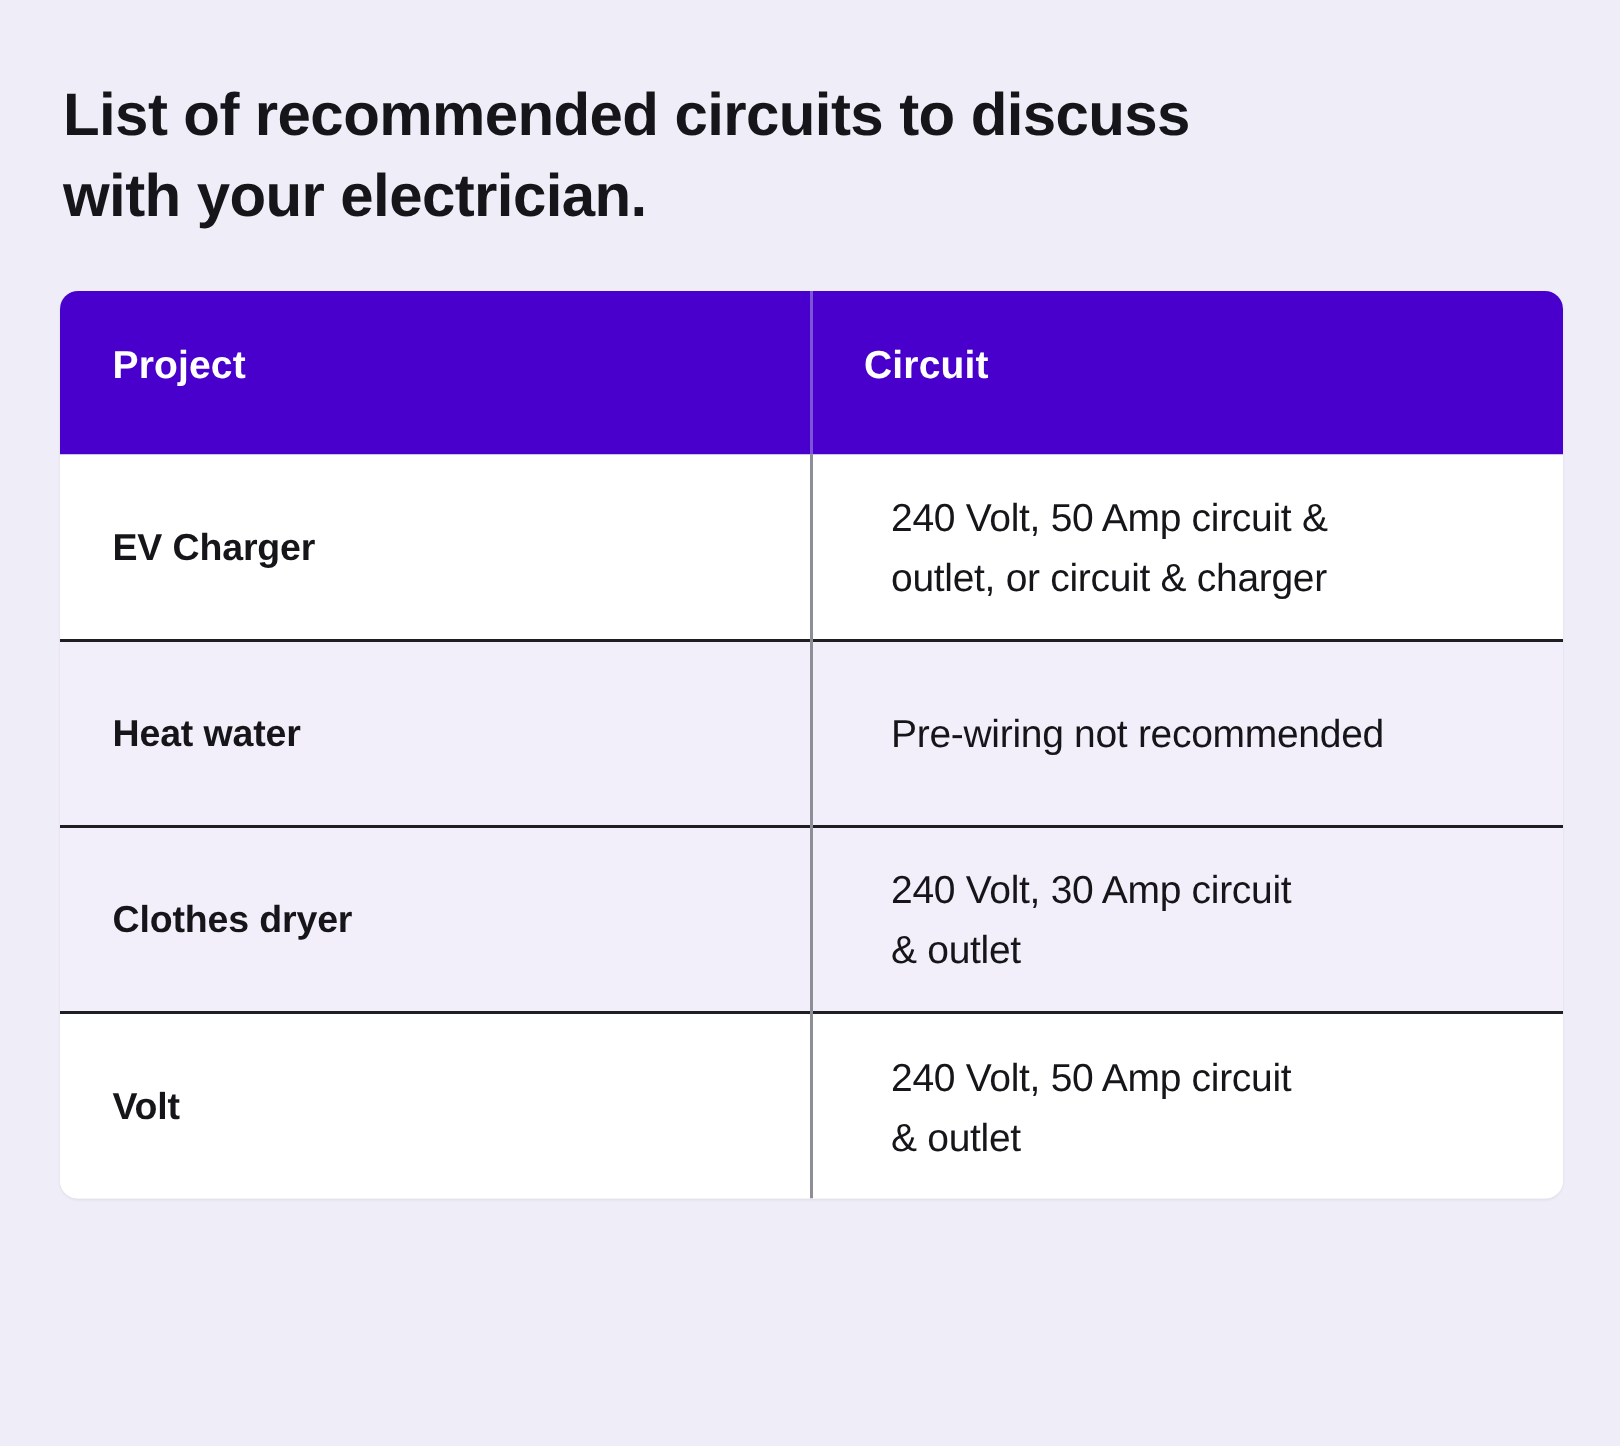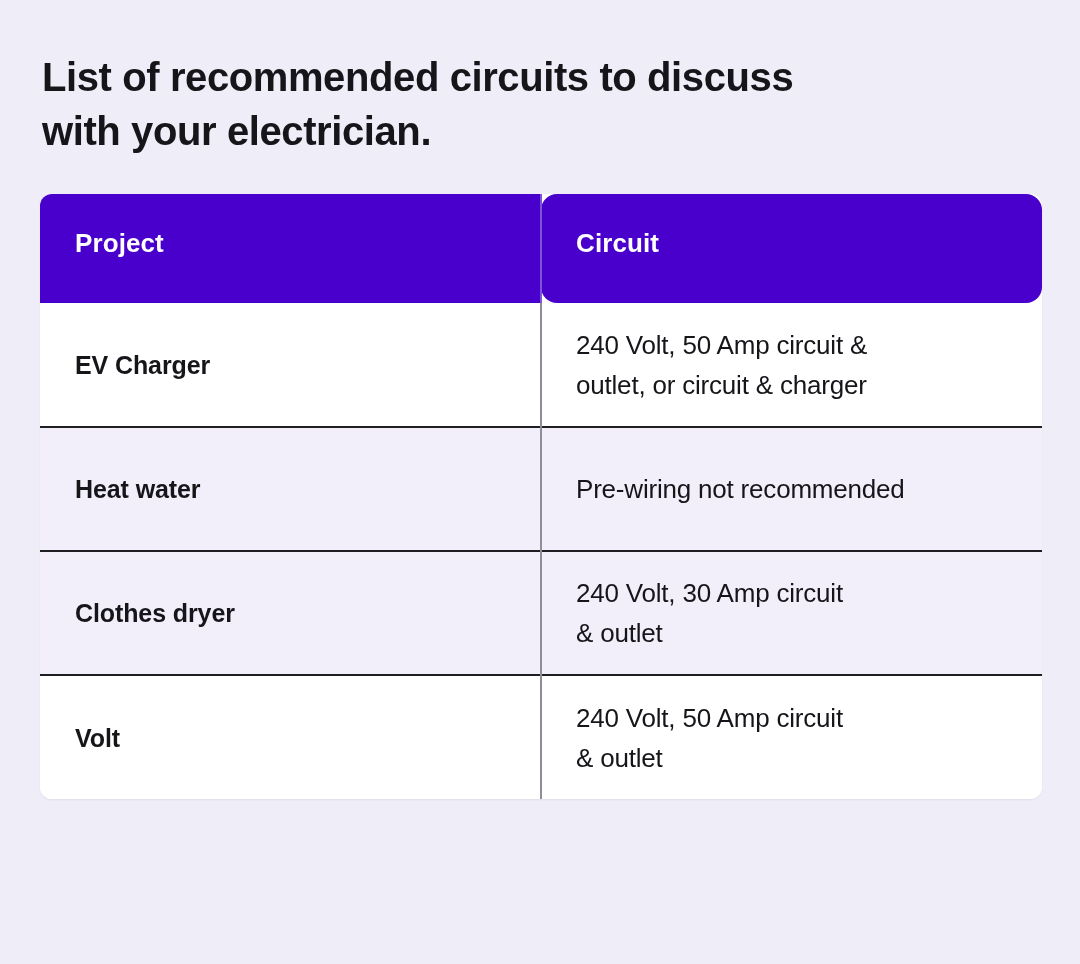--- a/index.html
+++ b/index.html
@@ -71,21 +71,20 @@
     vertical-align: middle;
     color: #FFFFFF;
     font-size: 26px;
     font-weight: 700;
     letter-spacing: 0.1px;
     box-sizing: border-box;
   }
   thead th.th-circuit {
     padding-left: 34px;
     border-left: 2px solid #7A55D8;
-    border-radius: 16px;
   }
 
   
   tbody tr {
     background: #FFFFFF;
   }
   tbody tr.alt {
     background: #F2EFFA;
   }
   tbody td {
@@ -104,21 +103,21 @@
     font-weight: 700;
     letter-spacing: -0.1px;
     line-height: 32px;
   }
   td.cell-circuit {
     font-size: 26px;
     font-weight: 400;
     letter-spacing: -0.2px;
     line-height: 40px;
     border-left: 2px solid #8E8E96;
-    padding-left: 34px;
+    padding-left: 52px;
     white-space: pre-line;
   }
   
   tbody tr:first-child td.cell-circuit {
     border-top: none;
   }
 </style>
 </head>
 <body>
 

